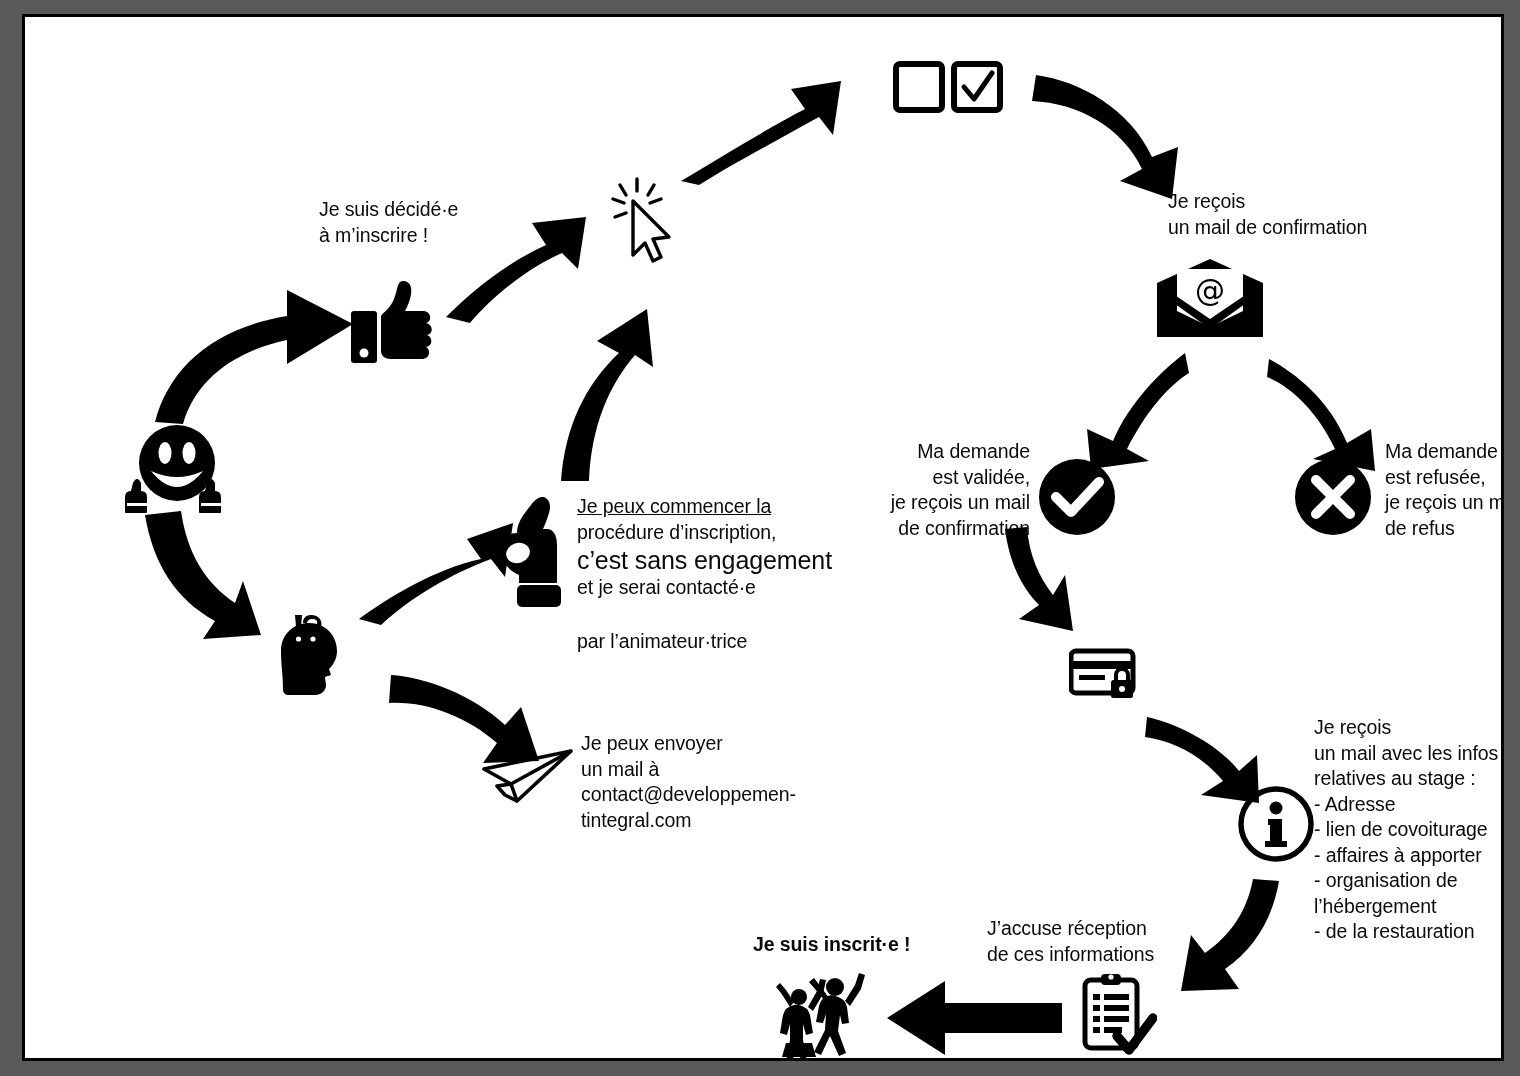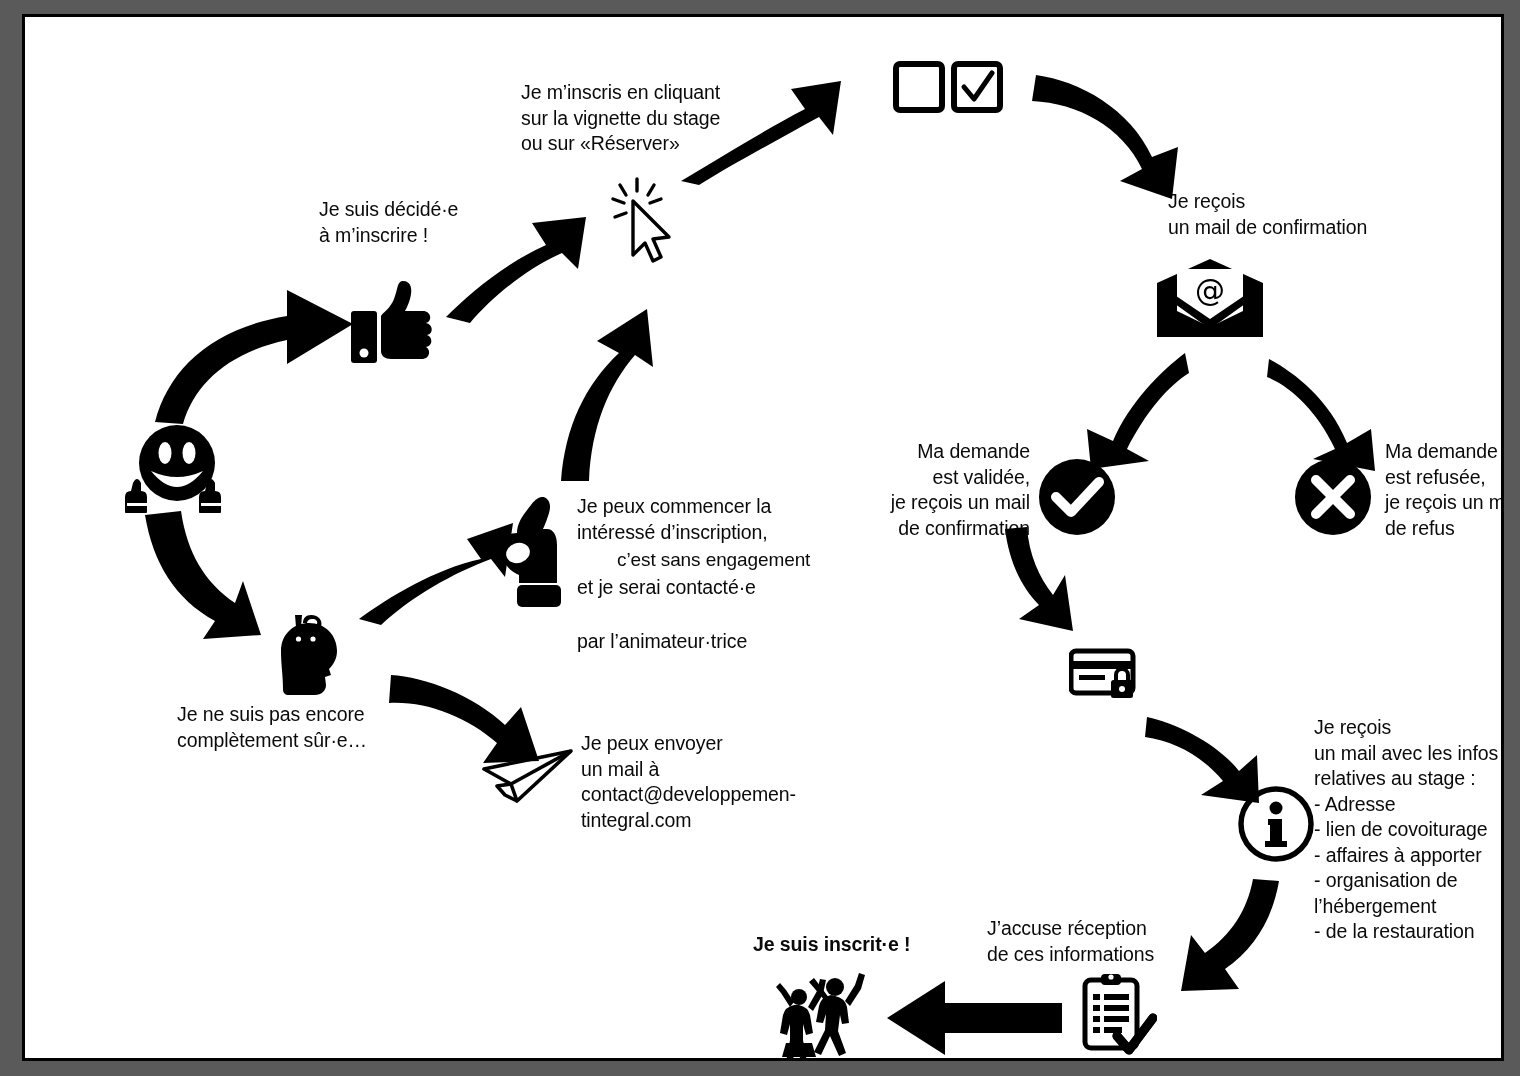--- a/index.html
+++ b/index.html
@@ -21,21 +21,21 @@
   .txt{
     position:absolute;
     color:#0a0a0a;
     font-size:19.5px;
     line-height:25.5px;
     white-space:pre-line;
     letter-spacing:-0.1px;
   }
   .ico{position:absolute;}
   .arw{position:absolute;}
-  .big{font-size:19px;line-height:28px;margin-left:40px;}
+  .big{font-size:25px;line-height:28px;}
   .ra{text-align:right;}
 </style>
 </head>
 <body>
 
 <div id="page">
 
   <svg class="ico" style="left:96px;top:404px;width:112px;height:92px" viewBox="0 0 112 92">
     <circle cx="56" cy="42" r="38" fill="#000"></circle>
     <ellipse cx="44" cy="32" rx="6.5" ry="11" fill="#fff"></ellipse>
@@ -78,35 +78,33 @@
     <g fill="#000">
       <path d="M30 6 l7 0 l-1.5 18 l-4 0 z"></path>
       <circle cx="33.5" cy="30" r="5.5"></circle>
       <circle cx="33.5" cy="30" r="2.6" fill="#fff"></circle>
       <path d="M46 6 C54 6 58 12 56 18 C54 22 50 22 50 25 l-4 0 c0-5 5-7 6-10 c1-3-1-5-5-5 c-3 0-5 2-5 4 l-4 0 C38 9 41 6 46 6 Z"></path>
       <circle cx="48" cy="30" r="5.5"></circle>
       <circle cx="48" cy="30" r="2.6" fill="#fff"></circle>
     </g>
   </svg>
 
-  <div class="txt" style="left:152px;top:685px;width:280px;">Je ne suis pas encore
-complètement sûr·e…</div>
 
   <svg class="arw" style="left:330px;top:502px;width:160px;height:110px" viewBox="0 0 160 110">
     <path d="M4 100 C34 78 80 50 126 40 L112 20 L158 4 L150 58 L136 40 C98 54 56 78 26 106 Z" fill="#000"></path>
   </svg>
 
   <svg class="ico" style="left:470px;top:470px;width:80px;height:120px" viewBox="0 0 80 120">
     <path d="M22 46 C22 36 28 28 36 18 C42 10 48 8 52 12 C56 16 56 22 52 32 C50 38 48 42 48 42 L52 42 C58 42 62 48 62 58 L62 96 L24 96 L24 88 C14 84 6 74 6 62 C6 52 13 46 22 46 Z" fill="#000"></path>
     <ellipse cx="23" cy="66" rx="12" ry="10" fill="#fff" transform="rotate(-18 23 66)"></ellipse>
     <rect x="22" y="98" width="44" height="22" rx="5" fill="#000"></rect>
   </svg>
 
-  <div class="txt" style="left:552px;top:477px;">Je peux commencer la</div>
-  <div class="txt" style="left:552px;top:503px;">intéressé d’inscription,</div>
+  <div class="txt" style="left:552px;top:477px;text-decoration:underline;">Je peux commencer la</div>
+  <div class="txt" style="left:552px;top:503px;">procédure d’inscription,</div>
   <div class="txt big" style="left:552px;top:529px;">c’est sans engagement</div>
   <div class="txt" style="left:552px;top:558px;">et je serai contacté·e</div>
   <div class="txt" style="left:552px;top:612px;">par l’animateur·trice</div>
 
   <svg class="arw" style="left:518px;top:258px;width:120px;height:210px" viewBox="0 0 120 210">
     <path d="M18 206 C22 152 42 110 76 78 L54 66 L104 34 L110 92 L92 80 C66 110 48 152 46 206 Z" fill="#000"></path>
   </svg>
 
   <svg class="arw" style="left:362px;top:648px;width:160px;height:110px" viewBox="0 0 160 110">
     <path d="M4 10 C38 12 86 30 118 60 L134 42 L152 96 L96 98 L110 78 C80 52 40 36 2 38 Z" fill="#000"></path>
@@ -118,23 +116,20 @@
       <path d="M30 39 L90 6"></path>
       <path d="M30 39 L16 41 L24 50 L36 56"></path>
     </g>
   </svg>
 
   <div class="txt" style="left:556px;top:714px;width:290px;">Je peux envoyer
 un mail à
 contact@developpemen-
 tintegral.com</div>
 
-  <div class="txt" style="left:496px;top:63px;width:300px;">Je m’inscris en cliquant
-sur la vignette du stage
-ou sur «Réserver»</div>
 
   <svg class="ico" style="left:580px;top:160px;width:76px;height:90px" viewBox="0 0 76 90">
     <g stroke="#000" stroke-width="3.4" stroke-linecap="round">
       <line x1="32" y1="2" x2="32" y2="14"></line>
       <line x1="15" y1="8" x2="21" y2="18"></line>
       <line x1="49" y1="8" x2="43" y2="18"></line>
       <line x1="8" y1="22" x2="19" y2="26"></line>
       <line x1="56" y1="22" x2="45" y2="26"></line>
       <line x1="10" y1="40" x2="21" y2="36"></line>
     </g>

